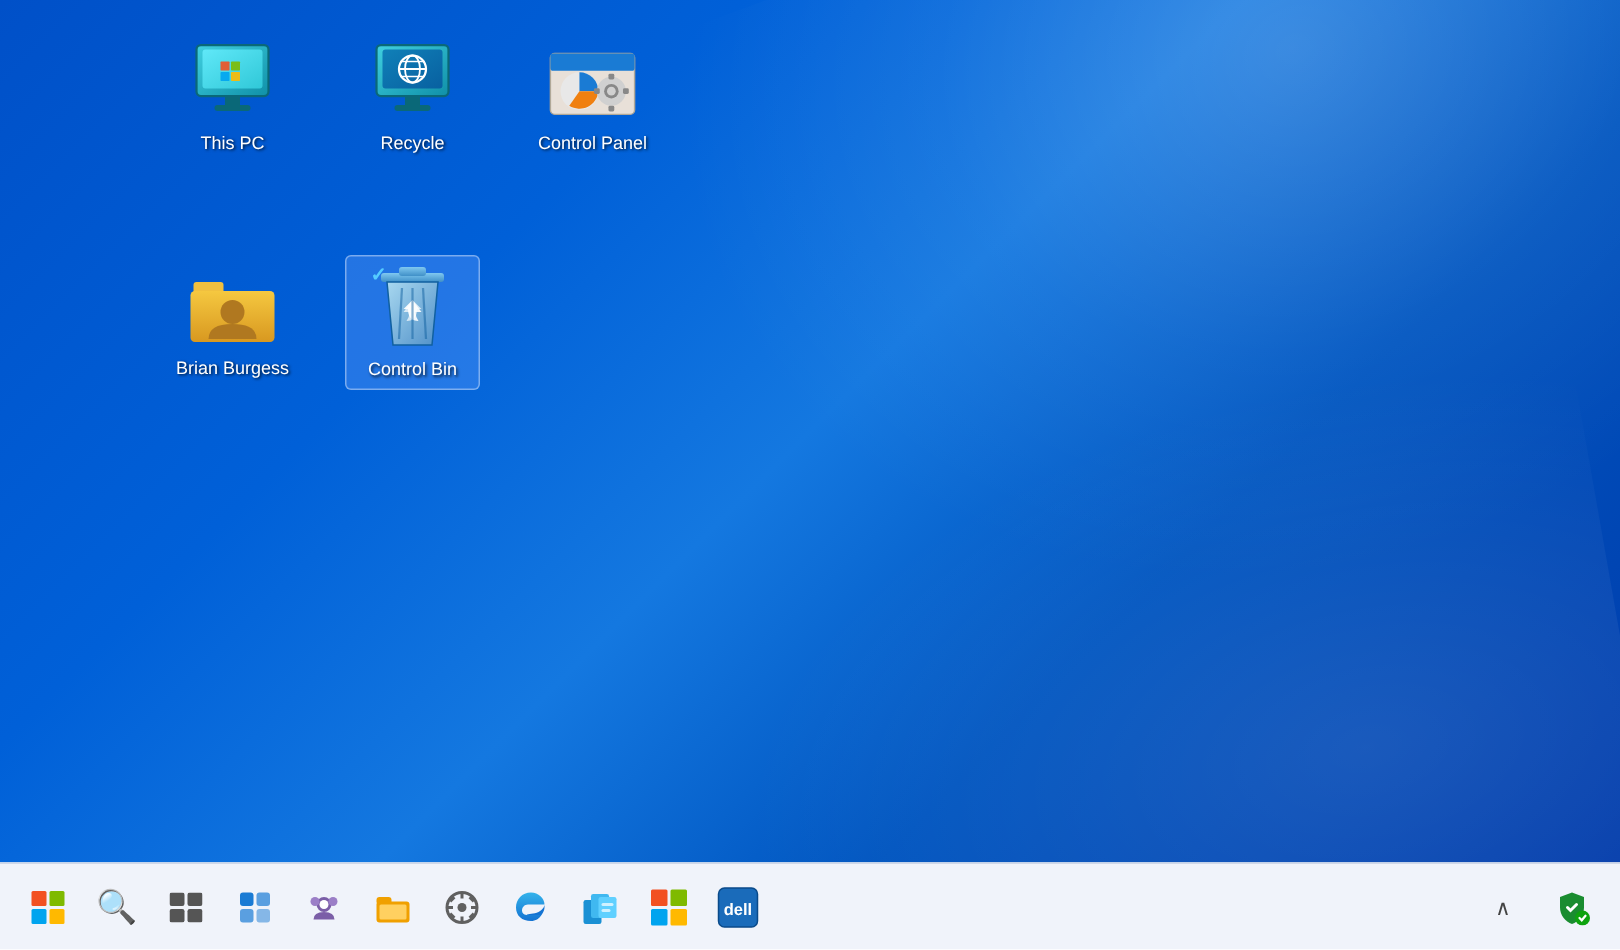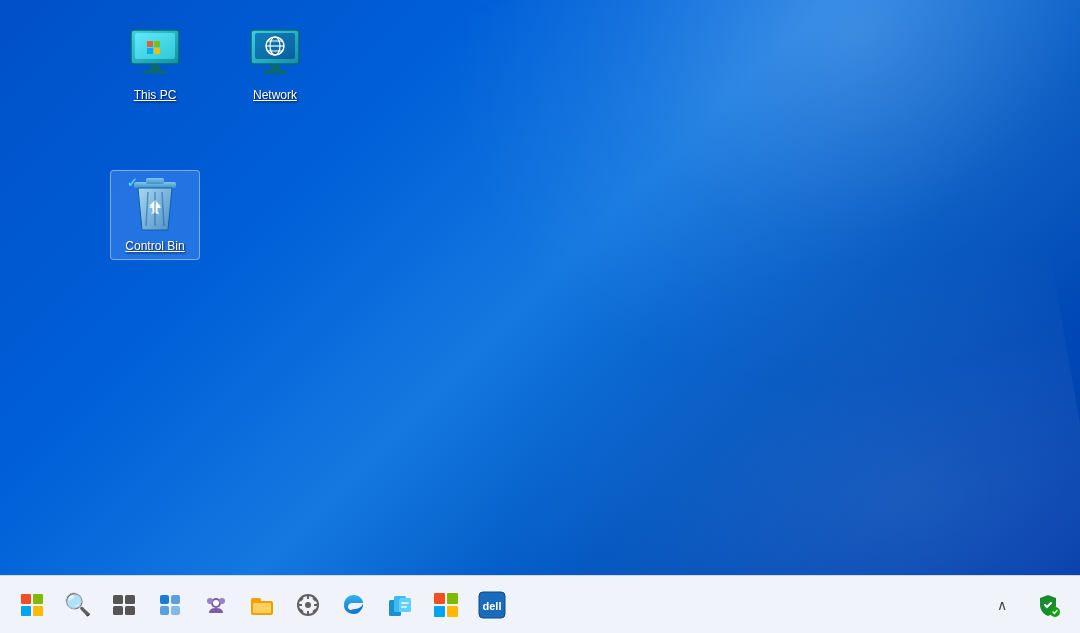--- a/index.html
+++ b/index.html
@@ -89,21 +89,20 @@
       margin-bottom: 4px;
       position: relative;
     }
 
     .icon-label {
       color: white;
       font-size: 12px;
       text-align: center;
       text-shadow: 1px 1px 2px rgba(0,0,0,0.8);
       line-height: 1.3;
-      text-decoration: underline;
     }
 
     .check-mark {
       position: absolute;
       top: 0;
       left: 2px;
       color: #5cf;
       font-size: 13px;
       font-weight: bold;
     }
@@ -226,28 +225,74 @@
               <stop offset="0%" stop-color="#40d0e0"></stop>
               <stop offset="100%" stop-color="#1090a8"></stop>
             </linearGradient>
             <linearGradient id="screenGrad2" x1="0" y1="0" x2="1" y2="1">
               <stop offset="0%" stop-color="#1080b8"></stop>
               <stop offset="100%" stop-color="#0860a0"></stop>
             </linearGradient>
           </defs>
         </svg>
       </div>
-      <span class="icon-label">Network</span>
-    </div>
-
+      <span class="icon-label">Recycle</span>
+    </div>
+
+    <div class="desktop-icon">
+      <div class="icon-image">
+        <svg width="62" height="54" viewBox="0 0 62 54">
+
+          <rect x="2" y="8" width="58" height="42" rx="3" fill="#e8e0d8" stroke="#b0a898" stroke-width="1"></rect>
+
+          <rect x="2" y="8" width="58" height="12" rx="2" fill="#1a7bd4"></rect>
+
+          <circle cx="22" cy="34" r="13" fill="#e8e8e8"></circle>
+
+          <path d="M22 34 L22 21 A13 13 0 0 1 35 34 Z" fill="#1a7bd4"></path>
+
+          <path d="M22 34 L35 34 A13 13 0 0 1 15 44 Z" fill="#f08010"></path>
+
+          <circle cx="44" cy="34" r="10" fill="#d0d0d0"></circle>
+          <circle cx="44" cy="34" r="5" fill="#888"></circle>
+          <circle cx="44" cy="34" r="3" fill="#d0d0d0"></circle>
+
+          <rect x="42" y="22" width="4" height="4" rx="1" fill="#888"></rect>
+          <rect x="42" y="44" width="4" height="4" rx="1" fill="#888"></rect>
+          <rect x="32" y="32" width="4" height="4" rx="1" fill="#888"></rect>
+          <rect x="52" y="32" width="4" height="4" rx="1" fill="#888"></rect>
+        </svg>
+      </div>
+      <span class="icon-label">Control Panel</span>
+    </div>
 
   </div>
 
   <div class="desktop-icons-row2">
 
+    <div class="desktop-icon">
+      <div class="icon-image">
+        <svg width="60" height="52" viewBox="0 0 60 52">
+
+          <rect x="4" y="10" width="20" height="8" rx="2" fill="#f0c040"></rect>
+
+          <rect x="2" y="16" width="56" height="34" rx="3" fill="url(#folderGrad)"></rect>
+
+          <circle cx="30" cy="30" r="8" fill="#b07820"></circle>
+          <path d="M14 48 Q14 38 30 38 Q46 38 46 48" fill="#b07820"></path>
+          <defs>
+            <linearGradient id="folderGrad" x1="0" y1="0" x2="0" y2="1">
+              <stop offset="0%" stop-color="#f5c840"></stop>
+              <stop offset="100%" stop-color="#d89820"></stop>
+            </linearGradient>
+          </defs>
+        </svg>
+      </div>
+      <span class="icon-label">Brian Burgess</span>
+    </div>
 
     <div class="desktop-icon selected">
       <div class="icon-image" style="position:relative;">
         <span class="check-mark">✓</span>
         <svg width="54" height="58" viewBox="0 0 54 58">
 
           <rect x="6" y="6" width="42" height="6" rx="2" fill="url(#lidGrad)"></rect>
           <rect x="18" y="2" width="18" height="6" rx="2" fill="url(#lidGrad)"></rect>
 
           <path d="M10 12 L44 12 L40 54 L14 54 Z" fill="url(#binGrad)" stroke="#1060a0" stroke-width="1"></path>

